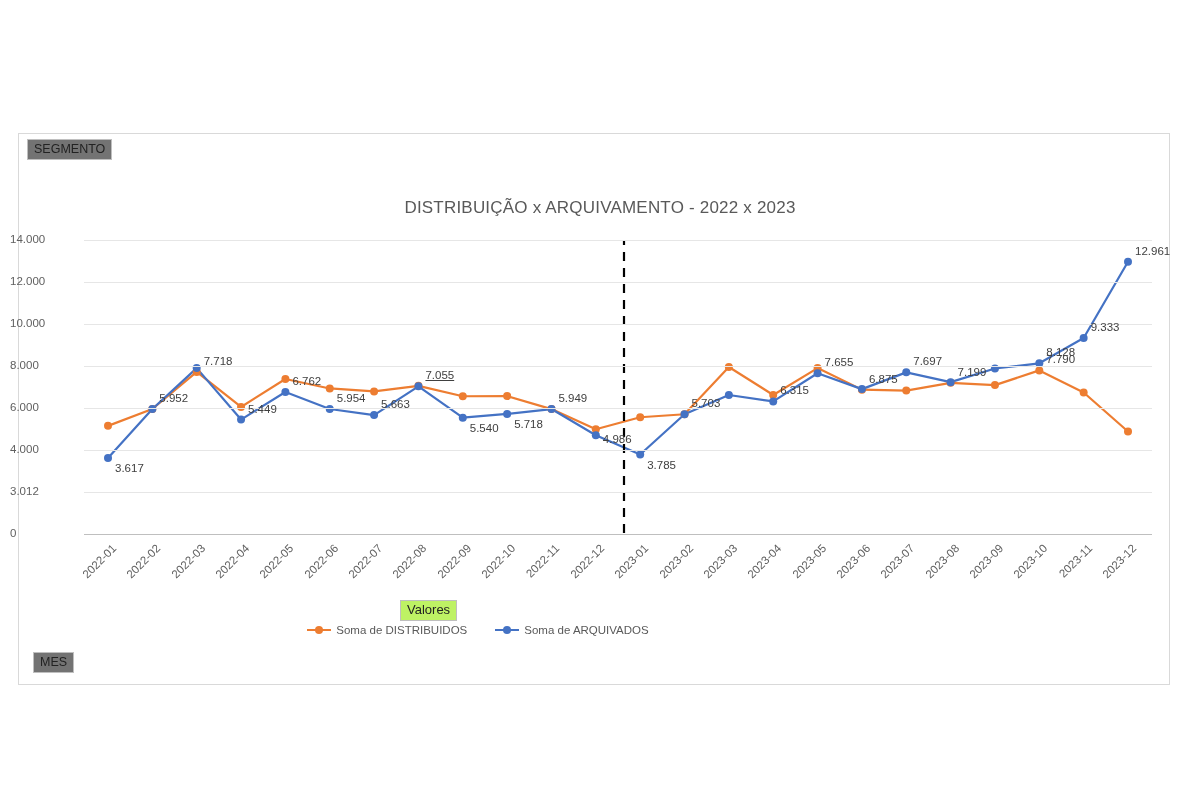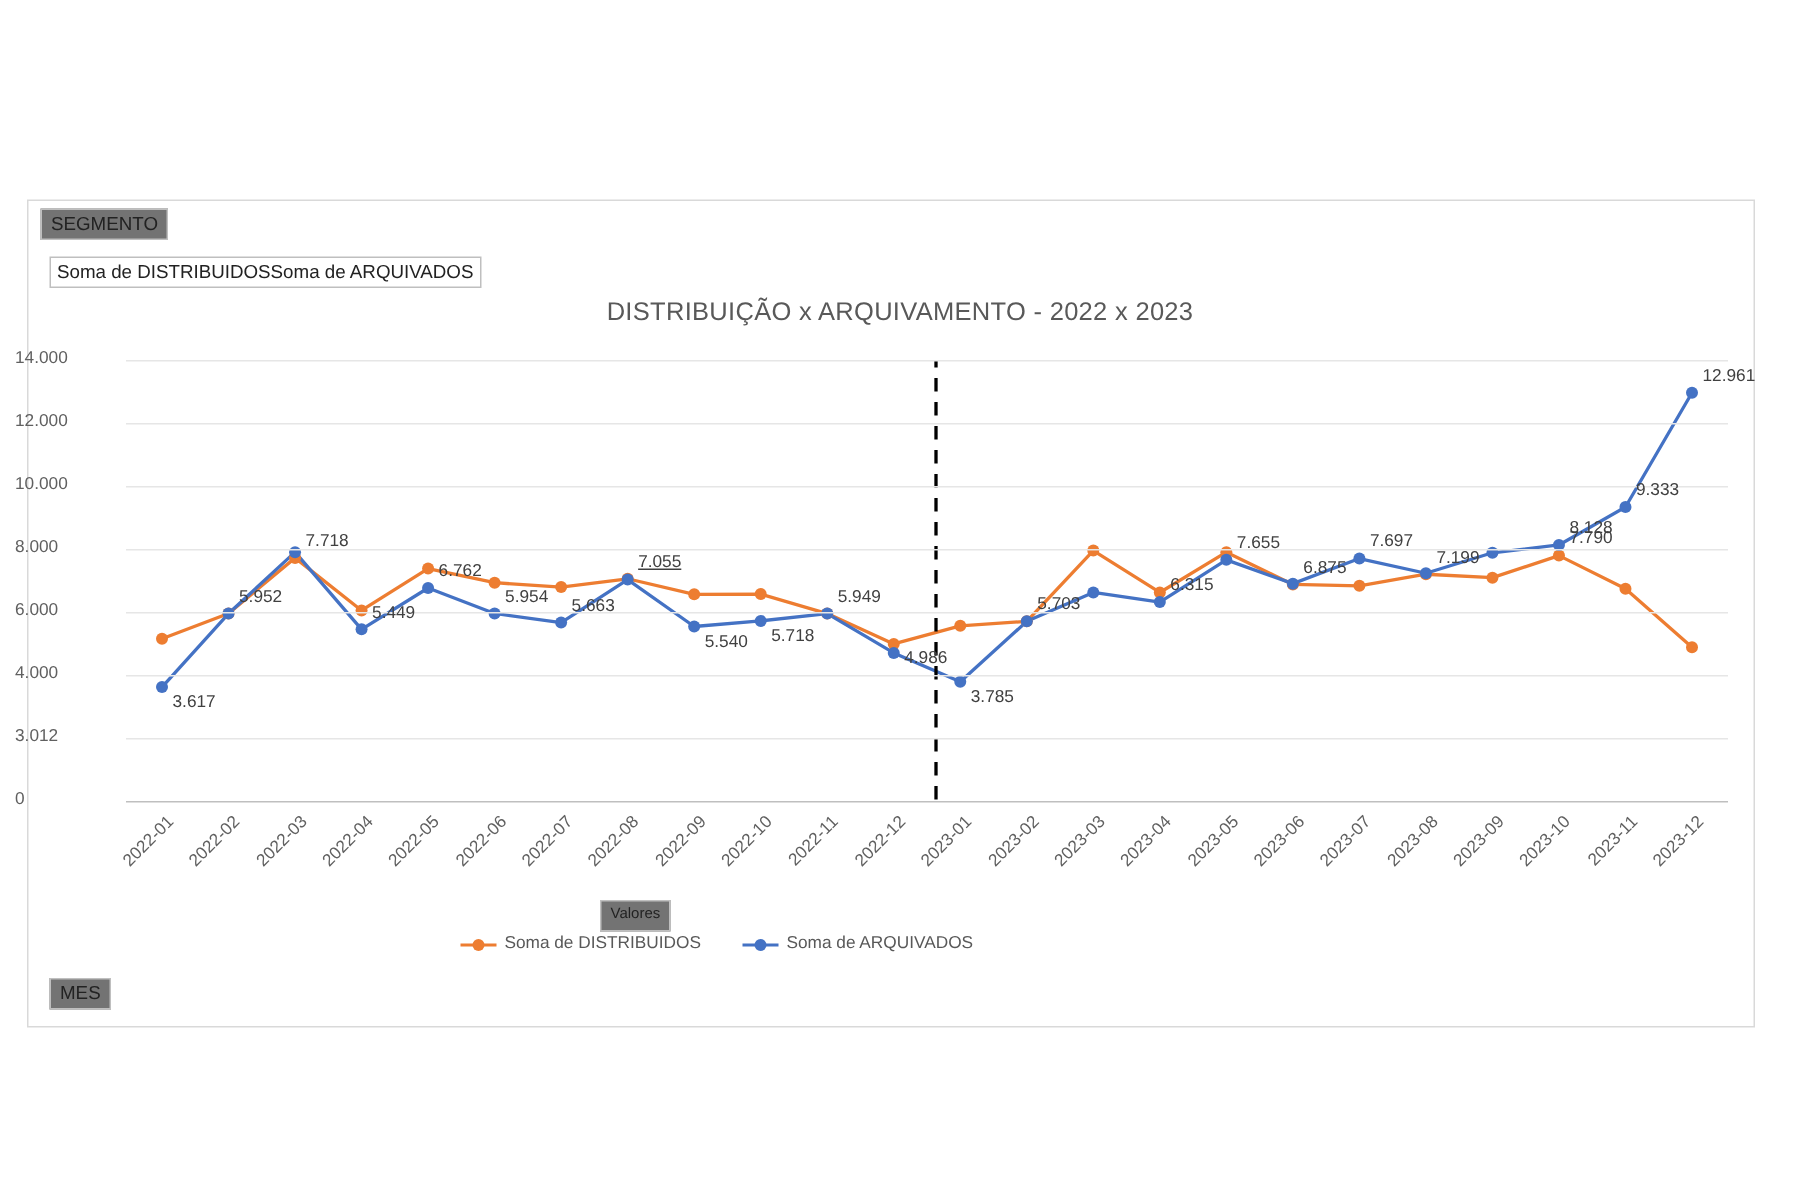--- a/index.html
+++ b/index.html
@@ -53,23 +53,23 @@
     padding: 2px 4px 3px 4px;
     line-height: 14px;
     white-space: nowrap;
     box-sizing: border-box;
   }
   .legend-field-btn span { display: inline-block; }
   #valores-btn {
     position: absolute;
     left: 400px;
     top: 600px;
-    background: #737373;
+    background: #bef264;
     border: 1px solid #bfbfbf;
-    font-size: 10px;
+    font-size: 13px;
     color: #222222;
     padding: 2px 6px 3px 6px;
     line-height: 14px;
     white-space: nowrap;
     box-sizing: border-box;
   }
   .chart-title {
     position: absolute;
     left: 0;
     top: 198px;
@@ -164,23 +164,20 @@
 </style>
 </head>
 <body>
 
 <div id="page">
 
   <div class="chart-frame"></div>
 
   <div class="field-btn" id="segmento-btn">SEGMENTO</div>
 
-  <div class="legend-field-btn">
-    <span>Soma de DISTRIBUIDOS</span><span>Soma de ARQUIVADOS</span>
-  </div>
 
   <div class="field-btn" id="mes-btn">MES</div>
 
   <div id="valores-btn">Valores</div>
 
   <div class="chart-title">DISTRIBUIÇÃO x ARQUIVAMENTO - 2022 x 2023</div>
 
   <div id="plot">
     <svg id="plot-svg" width="1068" height="294">
         <polyline points="24,185.85 68.34782608695653,169.00799999999998 112.69565217391305,131.922 157.04347826086956,166.95 201.3913043478261,139.02 245.7391304347826,148.47 290.0869565217391,151.41 334.4347826086957,145.845 378.7826086956522,156.24 423.1304347826087,156.03 467.4782608695652,169.071 511.82608695652175,189.29399999999998 556.1739130434783,177.24 600.5217391304348,174.237 644.8695652173914,127.05000000000001 689.2173913043479,154.98 733.5652173913044,128.1 777.9130434782609,149.625 822.2608695652174,150.57 866.6086956521739,142.821 910.9565217391304,145.10999999999999 955.3043478260869,130.41000000000003 999.6521739130435,152.46 1044,191.51999999999998" fill="none" stroke="#ED7D31" stroke-width="2.2" stroke-linejoin="round"></polyline>

